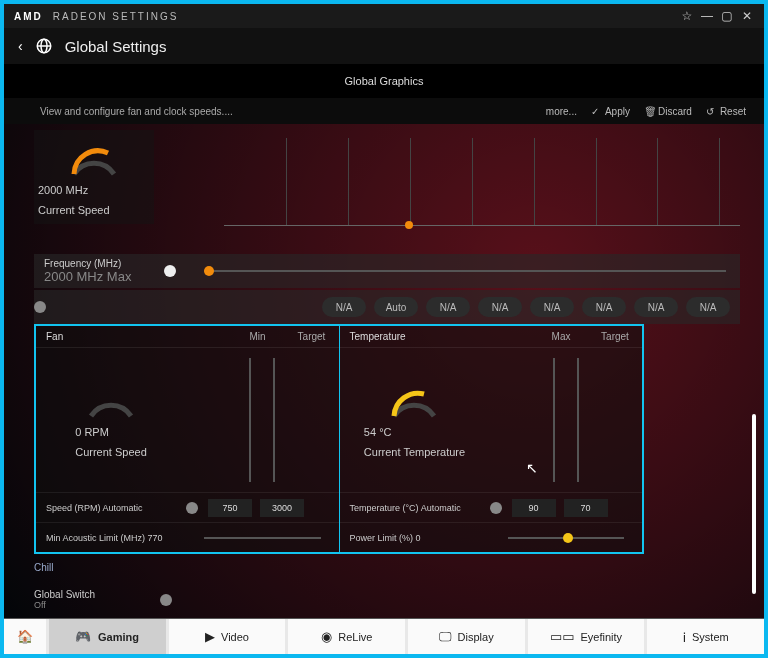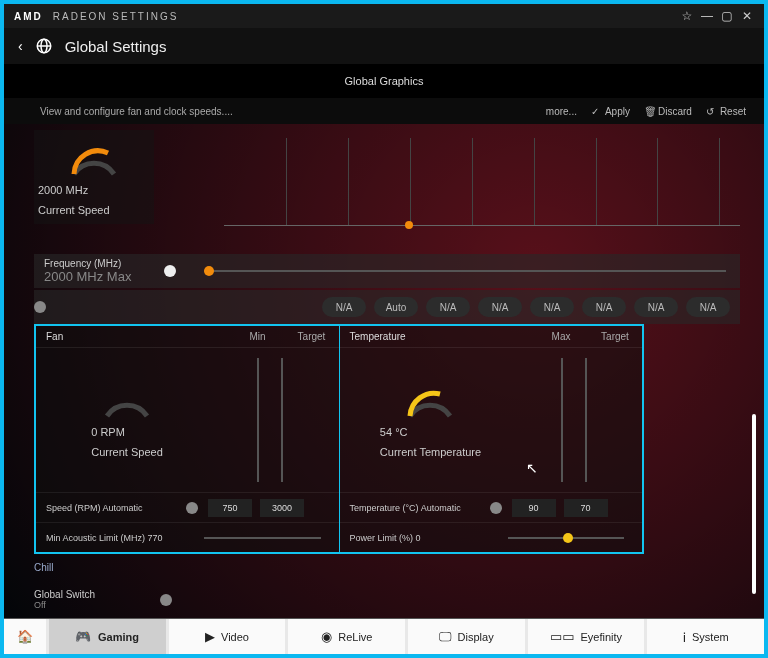--- a/index.html
+++ b/index.html
@@ -50,21 +50,21 @@
   .pillrow{flex:1;display:flex;gap:8px;justify-content:flex-end;padding-right:10px;}
   .pill{width:44px;height:20px;background:#2c2c2c;color:#bbb;font-size:10px;display:flex;align-items:center;justify-content:center;border-radius:10px;cursor:pointer;}
 
   
   .panels { position:absolute; left:30px; top:200px; width:610px; height:230px; border:2px solid #12c4f0; display:flex; }
   .panel { flex:1; display:flex; flex-direction:column; background:rgba(15,15,15,.55);}
   .panel + .panel { border-left:1px solid #12c4f0; }
   .phead{display:flex;height:22px;align-items:center;color:#ddd;font-size:10px;border-bottom:1px solid rgba(255,255,255,.08);}
   .phead .pt{flex:1;padding-left:10px;}
   .phead .ph{width:54px;text-align:center;color:#aaa;}
-  .pbody{flex:1;display:flex;padding-left:16px;}
+  .pbody{flex:1;display:flex;}
   .pbody .gcol{width:150px;display:flex;align-items:center;justify-content:center;}
   .pbody .slcol{flex:1;display:flex;gap:22px;justify-content:center;align-items:stretch;padding:10px 0;}
   .vslider{width:2px;background:#555;position:relative;}
   .prow{height:30px;display:flex;align-items:center;color:#ccc;font-size:9px;border-top:1px solid rgba(255,255,255,.07);}
   .prow .plbl{width:150px;padding-left:10px;}
   .prow .ptoggle{width:12px;height:12px;border-radius:50%;background:#888;margin-right:10px;}
   .prow .boxes{display:flex;gap:8px;}
   .box{width:44px;height:18px;background:#222;color:#ddd;font-size:9px;display:flex;align-items:center;justify-content:center;}
   .pslider{flex:1;height:2px;background:#555;margin:0 18px;position:relative;}
   .pslider .knob{position:absolute;top:-4px;width:10px;height:10px;border-radius:50%;background:#f5c518;}

